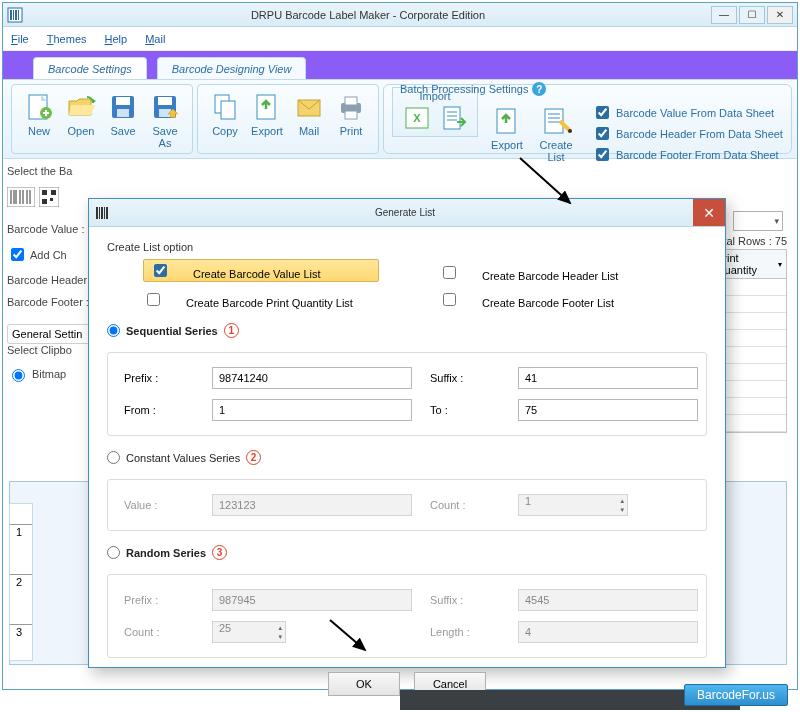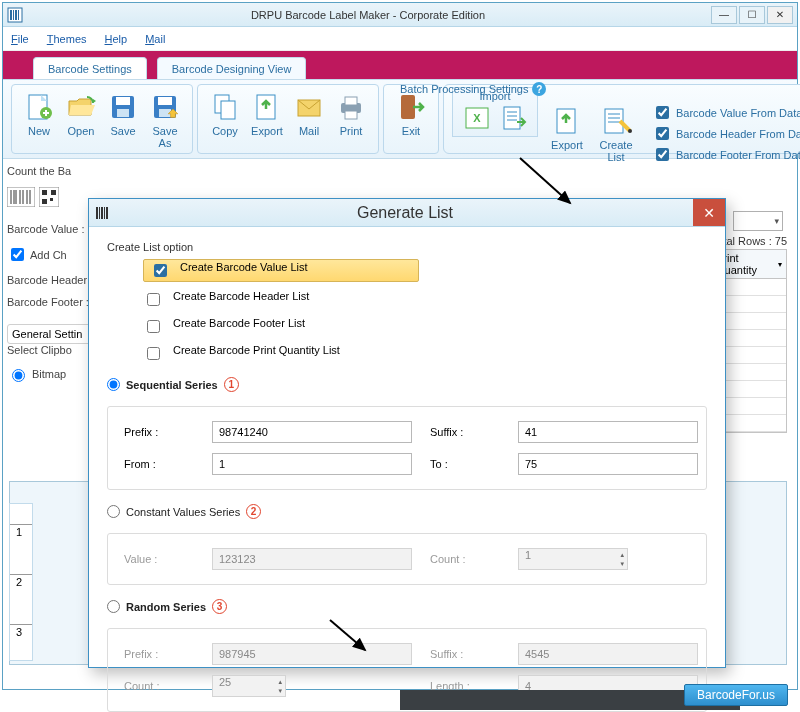--- a/index.html
+++ b/index.html
@@ -6,21 +6,21 @@
 body { margin: 0; background: #fff; width: 800px; height: 712px; position: relative; overflow: hidden; }
 .window { border: 1px solid #5aa1c4; background: #fff; position: absolute; left: 2px; top: 2px; width: 796px; height: 688px; }
 .titlebar { height: 24px; background: linear-gradient(#eaf4fa,#d9ecf6); display: flex; align-items: center; padding: 0 4px; border-bottom: 1px solid #b6d6e8; }
 .titlebar .icon-slot { width: 16px; height: 16px; margin-right: 4px; }
 .titlebar .title { flex: 1; text-align: center; color: #333; }
 .win-btn { width: 26px; height: 18px; margin-left: 2px; background: #e8f3f9; border: 1px solid #a8c8da; display: flex; align-items: center; justify-content: center; font-size: 10px; color: #333; }
 .win-close { background: #f1f1f1; }
 .menubar { height: 24px; display: flex; align-items: center; padding: 0 8px; gap: 18px; background: #fff; border-bottom: 1px solid #eee; }
 .menubar span { color: #1a5ca8; text-decoration: underline; text-decoration-color: transparent; }
 .menubar span::first-letter { text-decoration: underline; }
-.tabs { height: 28px; background: #be185d; display: flex; align-items: flex-end; padding-left: 30px; gap: 10px; }
+.tabs { height: 28px; background: #8b5cf6; display: flex; align-items: flex-end; padding-left: 30px; gap: 10px; font-style: italic; }
 .tab { padding: 5px 14px 4px; border: 1px solid #c2dbeb; border-bottom: none; border-top-left-radius: 4px; border-top-right-radius: 4px; background: #f4faff; color: #2b6fa2; }
 .tab.active { background: #fff; font-weight: normal; }
 .ribbon { height: 80px; background: linear-gradient(#f6fbff,#e6f2fa); border-top: 1px solid #c2dbeb; border-bottom: 1px solid #c2dbeb; display: flex; padding: 4px 8px; gap: 4px; position: relative; }
 .rib-group { border: 1px solid #bcd8ec; background: linear-gradient(#f9fdff,#e9f4fb); border-radius: 4px; display: flex; padding: 4px 6px; align-items: flex-start; }
 .rib-btn { width: 42px; display: flex; flex-direction: column; align-items: center; gap: 2px; padding: 2px; }
 .rib-icon { width: 32px; height: 32px; border-radius: 4px; display: flex; align-items: center; justify-content: center; font-size: 20px; position: relative; }
 .rib-label { color: #2b6fa2; font-size: 11px; text-align: center; line-height: 1.1; }
 .batch-panel { border: 1px solid #bcd8ec; border-radius: 6px; padding: 2px 8px 4px; display: flex; align-items: flex-start; gap: 8px; background: linear-gradient(#f9fdff,#e9f4fb); }
 .batch-title { color: #2b6fa2; text-align: center; font-size: 11px; display: flex; align-items: center; justify-content: center; gap: 4px; }
 .import-sub { border: 1px solid #bcd8ec; border-radius: 0; padding: 2px 6px; background: linear-gradient(#f4faff,#e6f2fa); }
@@ -35,26 +35,26 @@
 .rp-head { text-align: right; color: #333; margin-bottom: 2px; }
 .rp-list { border: 1px solid #c4c4c4; }
 .rp-colhead { background: #f4f8fb; border-bottom: 1px solid #c4c4c4; padding: 2px 4px; display: flex; justify-content: space-between; align-items: center; }
 .rp-cell { border-bottom: 1px solid #e0e0e0; padding: 1px 4px; height: 17px; }
 .ruler-area { position: absolute; left: 6px; top: 478px; right: 10px; bottom: 24px; border: 1px solid #a8c8da; background: #eef6fb; }
 .ruler-v { position: absolute; left: 6px; top: 500px; width: 24px; bottom: 28px; background: #fff; border: 1px solid #c2dbeb; }
 .ruler-v .tick { position: absolute; left: 0; right: 0; border-top: 1px solid #999; height: 1px; }
 .dialog { position: absolute; left: 88px; top: 198px; width: 638px; height: 470px; border: 1px solid #3d90c4; background: #fff; box-shadow: 4px 6px 14px rgba(0,0,0,0.25); }
 .dlg-title { height: 28px; background: linear-gradient(#eaf4fa,#d9ecf6); display: flex; align-items: center; border-bottom: 1px solid #b6d6e8; }
 .dlg-title .t-icon { width: 28px; display: flex; justify-content: center; }
-.dlg-title .t-text { flex: 1; text-align: center; color: #333; font-size: 16px; }
+.dlg-title .t-text { flex: 1; text-align: center; color: #333; font-size: 10px; }
 .dlg-close { width: 32px; align-self: stretch; background: #c94f3d; color: #fff; display: flex; align-items: center; justify-content: center; font-size: 14px; }
 .dlg-body { padding: 10px 18px; }
 .opt-label { color: #333; margin: 4px 0 6px; }
 .opt-grid { display: flex; flex-wrap: wrap; gap: 8px 60px; padding-left: 36px; margin-bottom: 12px; }
-.opt-item { display: flex; align-items: flex-start; gap: 10px; width: 276px; }
+.opt-item { display: flex; align-items: flex-end; gap: 23px; width: 236px; }
 .opt-item.active { background: linear-gradient(#ffe79b,#ffd870); border: 1px solid #d6b458; border-radius: 2px; padding: 1px 6px; }
 .opt-item input[type=checkbox] { width: 13px; height: 13px; accent-color: #2b6fa2; }
 .radio-row { display: flex; align-items: center; gap: 6px; margin: 14px 0; }
 .radio-row input { margin: 0; }
 .radio-label { font-weight: bold; color: #222; }
 .circ { width: 15px; height: 15px; border: 1.5px solid #e1452e; border-radius: 50%; color: #e1452e; font-size: 10px; display: inline-flex; align-items: center; justify-content: center; font-weight: bold; }
 .fieldset { border: 1px solid #dcdcdc; border-radius: 3px; padding: 14px 16px; margin: 4px 0 14px; display: grid; grid-template-columns: 70px 200px 70px 180px; gap: 10px 18px; align-items: center; }
 .fieldset.disabled { color: #9a9a9a; }
 .fieldset label { color: inherit; }
 .txt { height: 22px; border: 1px solid #b8b8b8; padding: 0 6px; background: #fff; }
@@ -180,31 +180,20 @@
           <div class="rib-icon">
             <svg class="ic" viewBox="0 0 32 32">
               <rect x="6" y="12" width="20" height="10" fill="#8aa0b2" rx="2"></rect>
               <rect x="10" y="6" width="12" height="8" fill="#fff" stroke="#8aa0b2"></rect>
               <rect x="10" y="20" width="12" height="8" fill="#fff" stroke="#8aa0b2"></rect>
             </svg>
           </div>
           <span class="rib-label">Print</span>
         </div>
     </div>
-    <div class="rib-group">
-      <div class="rib-btn">
-          <div class="rib-icon">
-            <svg class="ic" viewBox="0 0 32 32">
-              <rect x="6" y="4" width="14" height="24" fill="#b56a3a" rx="2"></rect>
-              <path d="M18 16 L28 16 M24 12 L28 16 L24 20" fill="none" stroke="#4fb24b" stroke-width="2.5"></path>
-            </svg>
-          </div>
-          <span class="rib-label">Exit</span>
-        </div>
-    </div>
 
     <div class="batch-panel">
       <div>
         <div class="import-sub">
           <div class="batch-title">Import</div>
           <div style="display:flex">
             <div class="rib-btn" style="width:36px">
                 <div class="rib-icon" style="width:28px;height:28px">
                   <svg viewBox="0 0 28 28">
                     <rect x="3" y="4" width="22" height="20" fill="#fff" stroke="#4fb24b"></rect>
@@ -263,21 +252,21 @@
           </label>
         <label class="chk-row">
             <input type="checkbox" checked="" style="">
             <span>Barcode Footer From Data Sheet</span>
           </label>
       </div>
     </div>
   </div>
 
   <div class="left-panel">
-    <div class="lp-row">Count the Ba</div>
+    <div class="lp-row">Select the Ba</div>
     <div style="display:flex;gap:4px;margin-bottom:16px">
       <svg width="28" height="20">
           <rect width="28" height="20" fill="#fff" stroke="#888"></rect>
           <g stroke="#333">
             <line x1="4" y1="3" x2="4" y2="17"></line>
             <line x1="7" y1="3" x2="7" y2="17"></line>
             <line x1="9" y1="3" x2="9" y2="17"></line>
             <line x1="13" y1="3" x2="13" y2="17"></line>
             <line x1="16" y1="3" x2="16" y2="17"></line>
             <line x1="20" y1="3" x2="20" y2="17"></line>
@@ -361,25 +350,25 @@
       <label class="opt-item active">
           <input type="checkbox" checked="" style="">
           <span>Create Barcode Value List</span>
         </label>
       <label class="opt-item">
           <input type="checkbox" style="">
           <span>Create Barcode Header List</span>
         </label>
       <label class="opt-item">
           <input type="checkbox" style="">
-          <span>Create Barcode Footer List</span>
+          <span>Create Barcode Print Quantity List</span>
         </label>
       <label class="opt-item">
           <input type="checkbox" style="">
-          <span>Create Barcode Print Quantity List</span>
+          <span>Create Barcode Footer List</span>
         </label>
     </div>
 
     <div class="radio-row">
       <input type="radio" name="series" checked="" style="">
       <span class="radio-label">Sequential Series</span>
       <span class="circ">1</span>
     </div>
     <div class="fieldset">
       <label>Prefix :</label>

